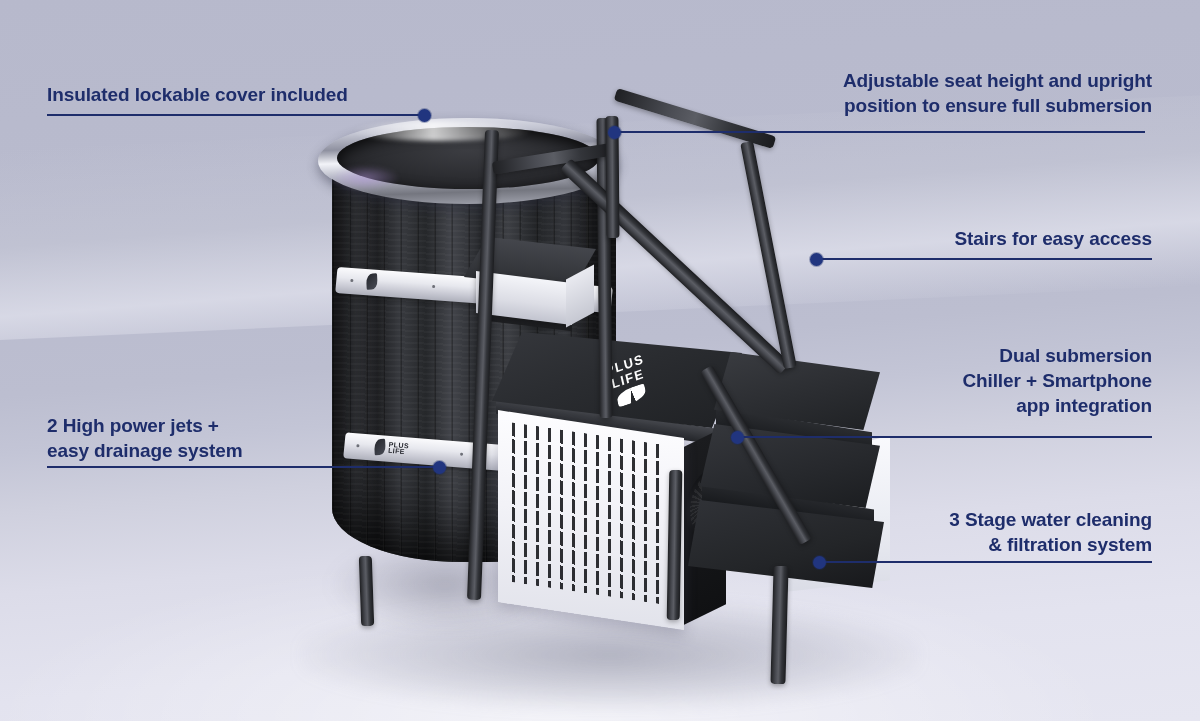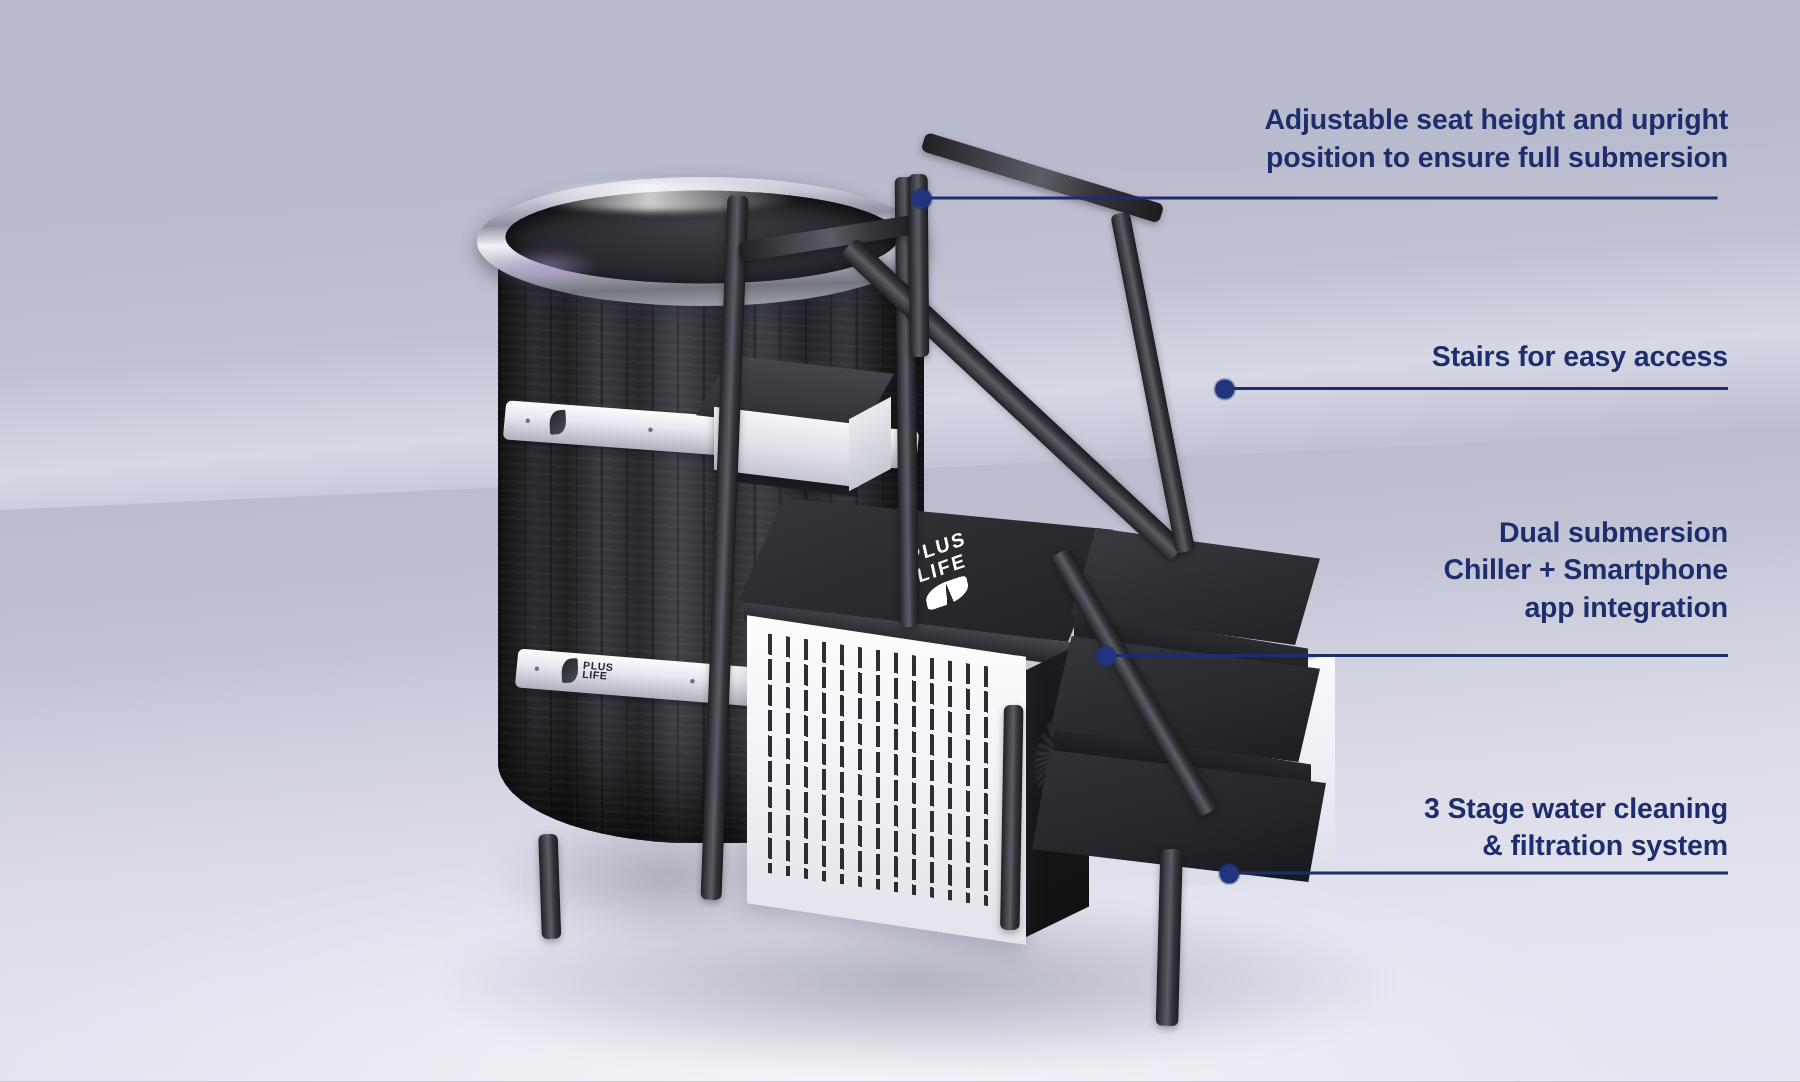--- a/index.html
+++ b/index.html
@@ -153,21 +153,21 @@
   .callout.right .txt{text-align:right;}
   .rule{position:absolute;height:2px;background:#1e2d6b;}
   .dot{position:absolute;width:13px;height:13px;border-radius:50%;background:#21357f;box-shadow:0 0 0 1px rgba(30,45,107,.35);}
 
   .c1{left:47px;top:82px;width:400px;}
   .c2{left:47px;top:167px;width:400px;}
   .c3{left:47px;top:413px;width:400px;}
   .c4{left:760px;top:68px;width:392px;}
   .c5{left:830px;top:226px;width:322px;}
   .c6{left:880px;top:343px;width:272px;}
-  .c7{left:890px;top:527px;width:262px;}
+  .c7{left:890px;top:507px;width:262px;}
 </style>
 </head>
 <body>
 
 <div id="stage">
 
   <div class="bg-wall"></div>
   <div class="bg-horizon"></div>
   <div class="bg-floorglow"></div>
 
@@ -240,22 +240,33 @@
     <div class="tube t-rail-diag"></div>
     <div class="tube t-rail-up"></div>
     <div class="tube t-rail-cap"></div>
     <div class="tube t-rail-right"></div>
     <div class="tube t-rail-low"></div>
     <div class="tube t-post-r"></div>
     <div class="tube t-post-mid"></div>
     <div class="tube t-foot"></div>
   </div>
 
-
-
+  <div class="callout c1">
+    <div class="txt">Insulated lockable cover included</div>
+    <div class="rule" style="left:0;top:32px;width:377px;"></div>
+    <div class="dot" style="left:371px;top:27px;"></div>
+  </div>
+
+
+  <div class="callout c3">
+    <div class="txt">2 High power jets +
+easy drainage system</div>
+    <div class="rule" style="left:0;top:53px;width:392px;"></div>
+    <div class="dot" style="left:386px;top:48px;"></div>
+  </div>
 
   <div class="callout c5 right">
     <div class="txt">Stairs for easy access</div>
     <div class="rule" style="left:-14px;top:32px;width:336px;"></div>
     <div class="dot" style="left:-20px;top:27px;"></div>
   </div>
 
   <div class="callout c4 right">
     <div class="txt">Adjustable seat height and upright
 position to ensure full submersion</div>

